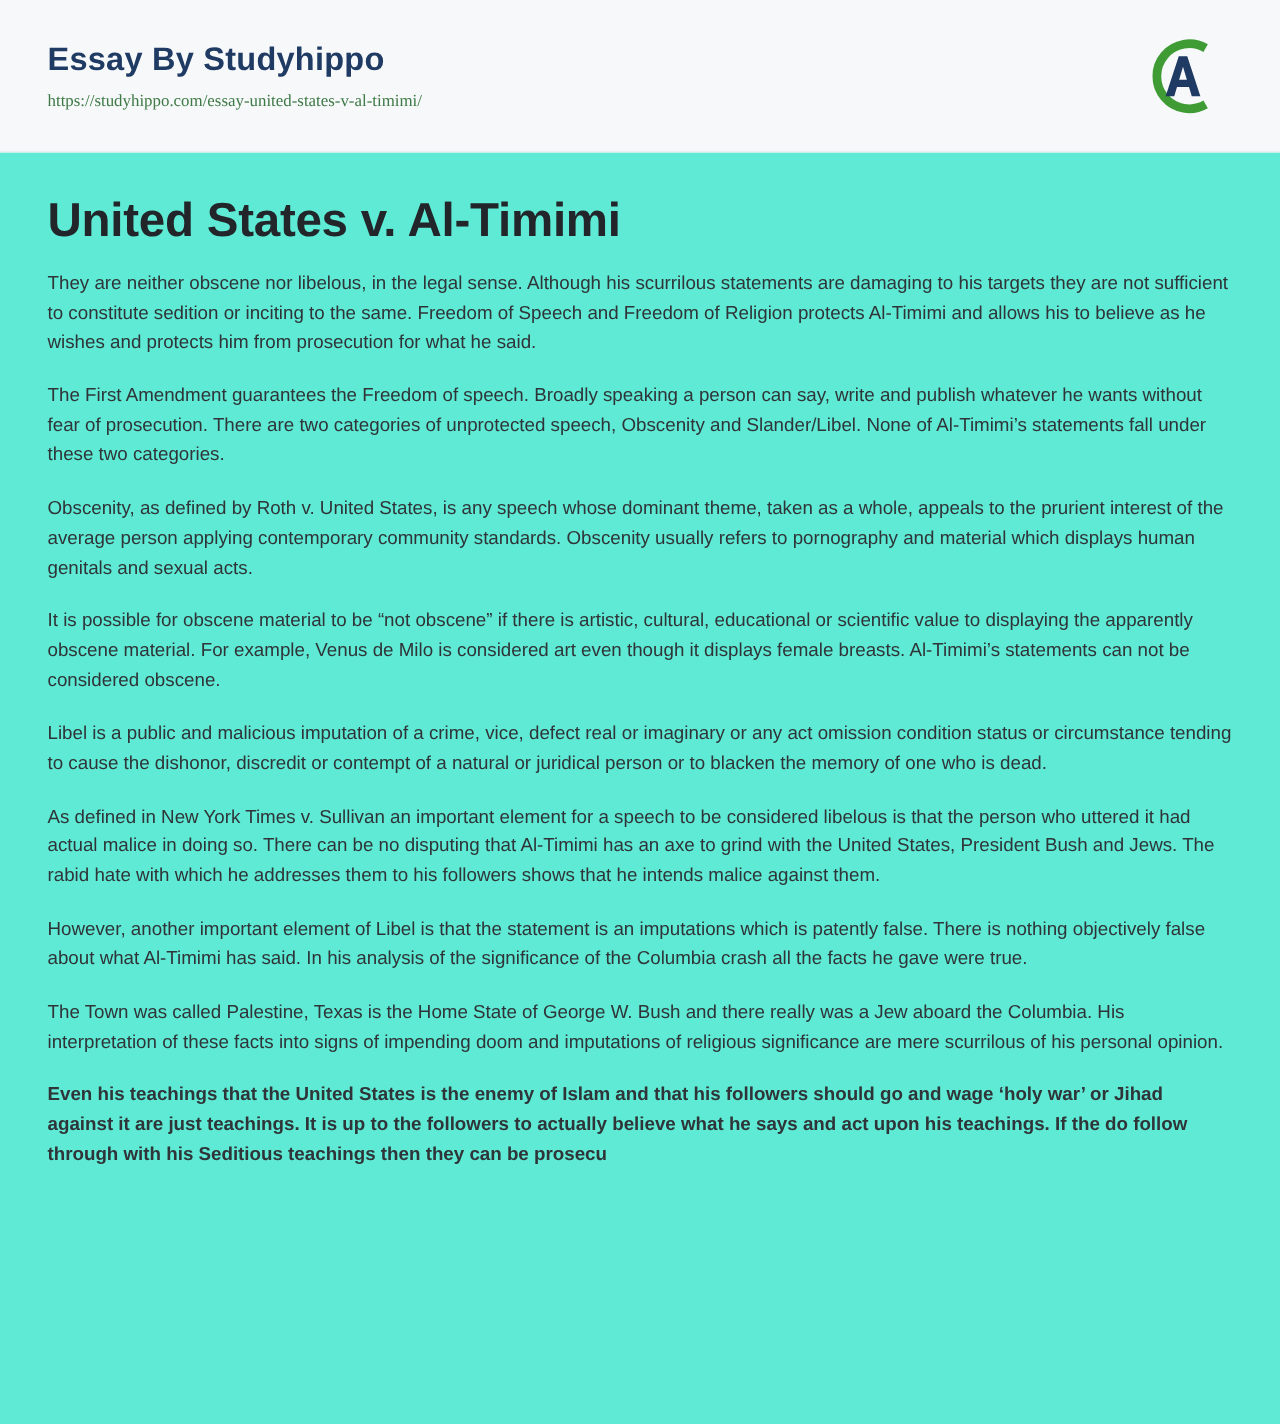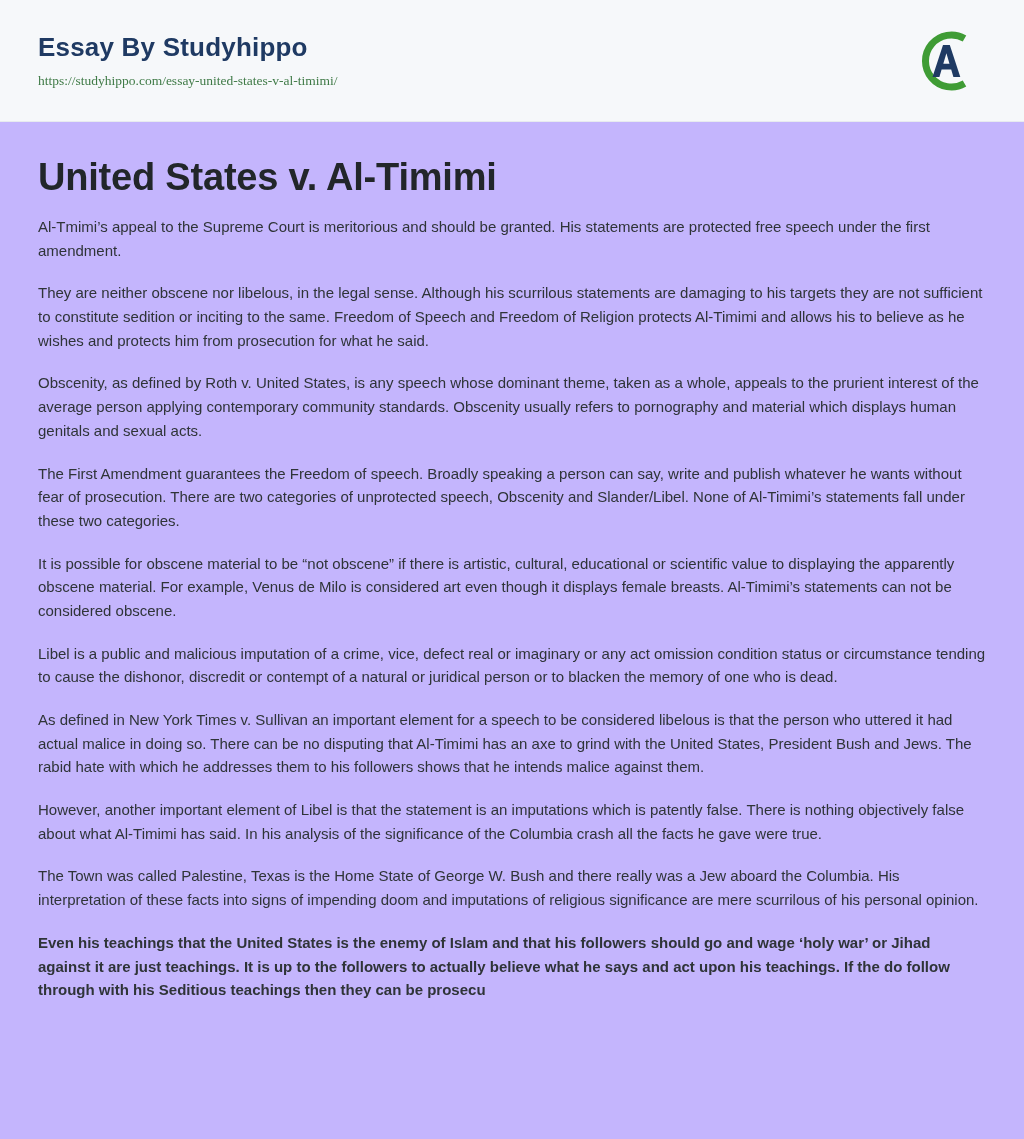--- a/index.html
+++ b/index.html
@@ -11,21 +11,21 @@
     width: 1024px;
     min-height: 1139px;
     background: #ffffff;
     font-family: "Liberation Sans", sans-serif;
     color: #2b2f33;
   }
   .page {
     width: 1024px;
     min-height: 1139px;
     position: relative;
-    background: #c4b5fd;
+    background: #5eead4;
   }
   
   .header {
     height: 122px;
     background: #f6f8fa;
     border-bottom: 1px solid #e7ebef;
     padding: 0 38px;
     display: flex;
     align-items: center;
     justify-content: space-between;
@@ -91,24 +91,23 @@
         <path d="M58.5 14.5 A26 26 0 1 0 58.5 59.5" fill="none" stroke="#3f9c35" stroke-width="7" stroke-linecap="butt"></path>
         <path d="M37 21 L26.5 53 L33.4 53 L35.6 45.6 L45.2 45.6 L47.4 53 L54.3 53 L43.8 21 Z
                  M37.3 39.8 L40.4 29.3 L43.5 39.8 Z" fill="#1f3a63"></path>
       </svg>
     </div>
   </div>
 
   <div class="article">
     <h1 class="doc-title">United States v. Al-Timimi</h1>
 
-    <p>Al-Tmimi’s appeal to the Supreme Court is meritorious and should be granted. His statements are protected free speech under the first amendment.</p>
     <p>They are neither obscene nor libelous, in the legal sense. Although his scurrilous statements are damaging to his targets they are not sufficient to constitute sedition or inciting to the same. Freedom of Speech and Freedom of Religion protects Al-Timimi and allows his to believe as he wishes and protects him from prosecution for what he said.</p>
+    <p>The First Amendment guarantees the Freedom of speech. Broadly speaking a person can say, write and publish whatever he wants without fear of prosecution. There are two categories of unprotected speech, Obscenity and Slander/Libel. None of Al-Timimi’s statements fall under these two categories.</p>
     <p>Obscenity, as defined by Roth v. United States, is any speech whose dominant theme, taken as a whole, appeals to the prurient interest of the average person applying contemporary community standards. Obscenity usually refers to pornography and material which displays human genitals and sexual acts.</p>
-    <p>The First Amendment guarantees the Freedom of speech. Broadly speaking a person can say, write and publish whatever he wants without fear of prosecution. There are two categories of unprotected speech, Obscenity and Slander/Libel. None of Al-Timimi’s statements fall under these two categories.</p>
     <p>It is possible for obscene material to be “not obscene” if there is artistic, cultural, educational or scientific value to displaying the apparently obscene material. For example, Venus de Milo is considered art even though it displays female breasts. Al-Timimi’s statements can not be considered obscene.</p>
     <p>Libel is a public and malicious imputation of a crime, vice, defect real or imaginary or any act omission condition status or circumstance tending to cause the dishonor, discredit or contempt of a natural or juridical person or to blacken the memory of one who is dead.</p>
     <p>As defined in New York Times v. Sullivan an important element for a speech to be considered libelous is that the person who uttered it had actual malice in doing so. There can be no disputing that Al-Timimi has an axe to grind with the United States, President Bush and Jews. The rabid hate with which he addresses them to his followers shows that he intends malice against them.</p>
     <p>However, another important element of Libel is that the statement is an imputations which is patently false. There is nothing objectively false about what Al-Timimi has said. In his analysis of the significance of the Columbia crash all the facts he gave were true.</p>
     <p>The Town was called Palestine, Texas is the Home State of George W. Bush and there really was a Jew aboard the Columbia. His interpretation of these facts into signs of impending doom and imputations of religious significance are mere scurrilous of his personal opinion.</p>
     <p>Even his teachings that the United States is the enemy of Islam and that his followers should go and wage ‘holy war’ or Jihad against it are just teachings. It is up to the followers to actually believe what he says and act upon his teachings. If the do follow through with his Seditious teachings then they can be prosecu</p>
   </div>
 
 </div>
 

